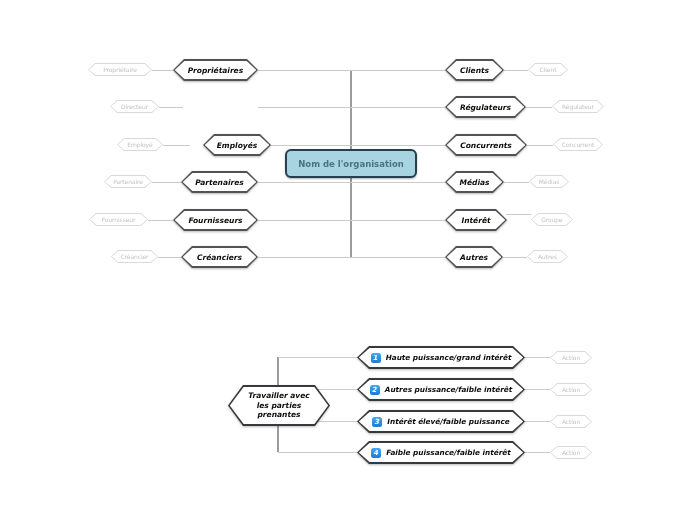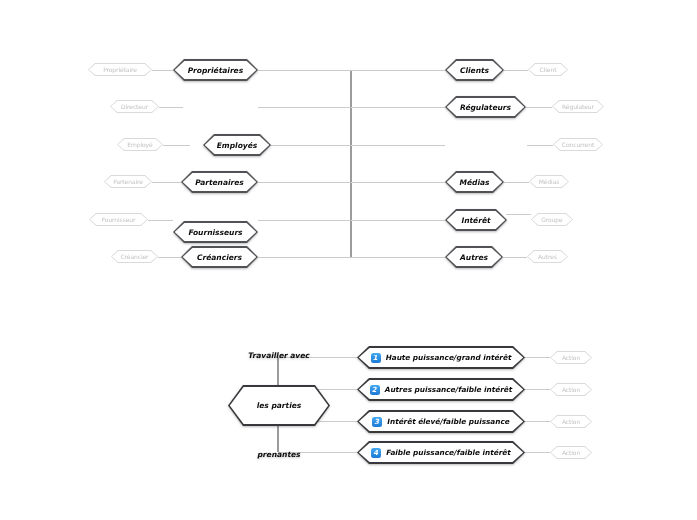--- a/index.html
+++ b/index.html
@@ -16,21 +16,21 @@
   
   .hex.main{filter:drop-shadow(0 1px 1px rgba(70,70,70,.38));}
   .hex.main .b{background:#515256;clip-path:polygon(11px 0,calc(100% - 11px) 0,100% 50%,calc(100% - 11px) 100%,11px 100%,0 50%);}
   .hex.main .f{inset:1.7px;clip-path:polygon(10px 0,calc(100% - 10px) 0,100% 50%,calc(100% - 10px) 100%,10px 100%,0 50%);}
   .hex.main .lbl{font-size:7.5px;font-weight:bold;color:#0b0b0b;font-style:italic;}
   
   .hex.dark .b{background:#38393c;}
   
   .hex.big .b{clip-path:polygon(15px 0,calc(100% - 15px) 0,100% 50%,calc(100% - 15px) 100%,15px 100%,0 50%);}
   .hex.big .f{inset:1.8px;clip-path:polygon(14px 0,calc(100% - 14px) 0,100% 50%,calc(100% - 14px) 100%,14px 100%,0 50%);}
-  .hex.big .lbl{flex-direction:column;font-size:7.5px;font-weight:bold;color:#0b0b0b;line-height:9.5px;gap:40px;}
+  .hex.big .lbl{flex-direction:column;font-size:7.5px;font-weight:bold;color:#0b0b0b;line-height:9.5px;}
   
   .hex.branch .b{clip-path:polygon(12px 0,calc(100% - 12px) 0,100% 50%,calc(100% - 12px) 100%,12px 100%,0 50%);}
   .hex.branch .f{inset:1.8px;clip-path:polygon(11px 0,calc(100% - 11px) 0,100% 50%,calc(100% - 11px) 100%,11px 100%,0 50%);}
   .hex.branch .lbl{font-size:7.3px;font-weight:bold;color:#0b0b0b;gap:5px;}
   .badge{display:inline-flex;align-items:center;justify-content:center;width:10px;height:10px;
          border-radius:2.5px;background:linear-gradient(180deg,#44a9f2,#1b79d3);
          color:#fff;font-size:7px;font-weight:bold;flex:0 0 auto;}
   
   .hex.sub .b{background:#dadada;clip-path:polygon(7px 0,calc(100% - 7px) 0,100% 50%,calc(100% - 7px) 100%,7px 100%,0 50%);}
   .hex.sub .f{inset:1px;clip-path:polygon(6.3px 0,calc(100% - 6.3px) 0,100% 50%,calc(100% - 6.3px) 100%,6.3px 100%,0 50%);}
@@ -108,41 +108,46 @@
   <div class="hex main" style="left:203px;top:134px;width:68px;height:22px;">
       <div class="b"></div>
       <div class="f"></div>
       <span class="lbl">Employés</span>
     </div>
   <div class="hex main" style="left:181px;top:171px;width:77px;height:22px;">
       <div class="b"></div>
       <div class="f"></div>
       <span class="lbl">Partenaires</span>
     </div>
-  <div class="hex main" style="left:173px;top:209px;width:85px;height:22px;margin-top:12px;">
+  <div class="hex main" style="left:173px;top:209px;width:85px;height:22px;">
       <div class="b"></div>
       <div class="f"></div>
       <span class="lbl">Fournisseurs</span>
     </div>
   <div class="hex main" style="left:181px;top:246px;width:77px;height:22px;">
       <div class="b"></div>
       <div class="f"></div>
       <span class="lbl">Créanciers</span>
     </div>
 
   <div class="hex main" style="left:445px;top:59px;width:59px;height:22px;">
       <div class="b"></div>
       <div class="f"></div>
       <span class="lbl">Clients</span>
     </div>
   <div class="hex main" style="left:445px;top:96px;width:81px;height:22px;">
       <div class="b"></div>
       <div class="f"></div>
       <span class="lbl">Régulateurs</span>
     </div>
+  <div class="hex main" style="left:445px;top:134px;width:82px;height:22px;">
+      <div class="b"></div>
+      <div class="f"></div>
+      <span class="lbl">Concurrents</span>
+    </div>
   <div class="hex main" style="left:445px;top:171px;width:59px;height:22px;">
       <div class="b"></div>
       <div class="f"></div>
       <span class="lbl">Médias</span>
     </div>
   <div class="hex main" style="left:445px;top:209px;width:62px;height:22px;">
       <div class="b"></div>
       <div class="f"></div>
       <span class="lbl">Intérêt</span>
     </div>
@@ -176,20 +181,21 @@
       <div class="b"></div>
       <div class="f"></div>
       <span class="lbl">Groupe</span>
     </div>
   <div class="hex sub" style="left:527px;top:250px;width:41px;height:13px;">
       <div class="b"></div>
       <div class="f"></div>
       <span class="lbl">Autres</span>
     </div>
 
+  <div class="center-node">Nom de l'organisation</div>
 
   <div class="vline" style="left:277px;top:357px;height:95px;"></div>
   <div class="hline" style="left:278px;top:357px;width:79px;"></div>
   <div class="hline" style="left:278px;top:389px;width:79px;"></div>
   <div class="hline" style="left:278px;top:421px;width:79px;"></div>
   <div class="hline" style="left:278px;top:452px;width:79px;"></div>
   <div class="hline" style="left:525px;top:357px;width:25px;"></div>
   <div class="hline" style="left:525px;top:389px;width:25px;"></div>
   <div class="hline" style="left:525px;top:421px;width:25px;"></div>
   <div class="hline" style="left:525px;top:452px;width:25px;"></div>

